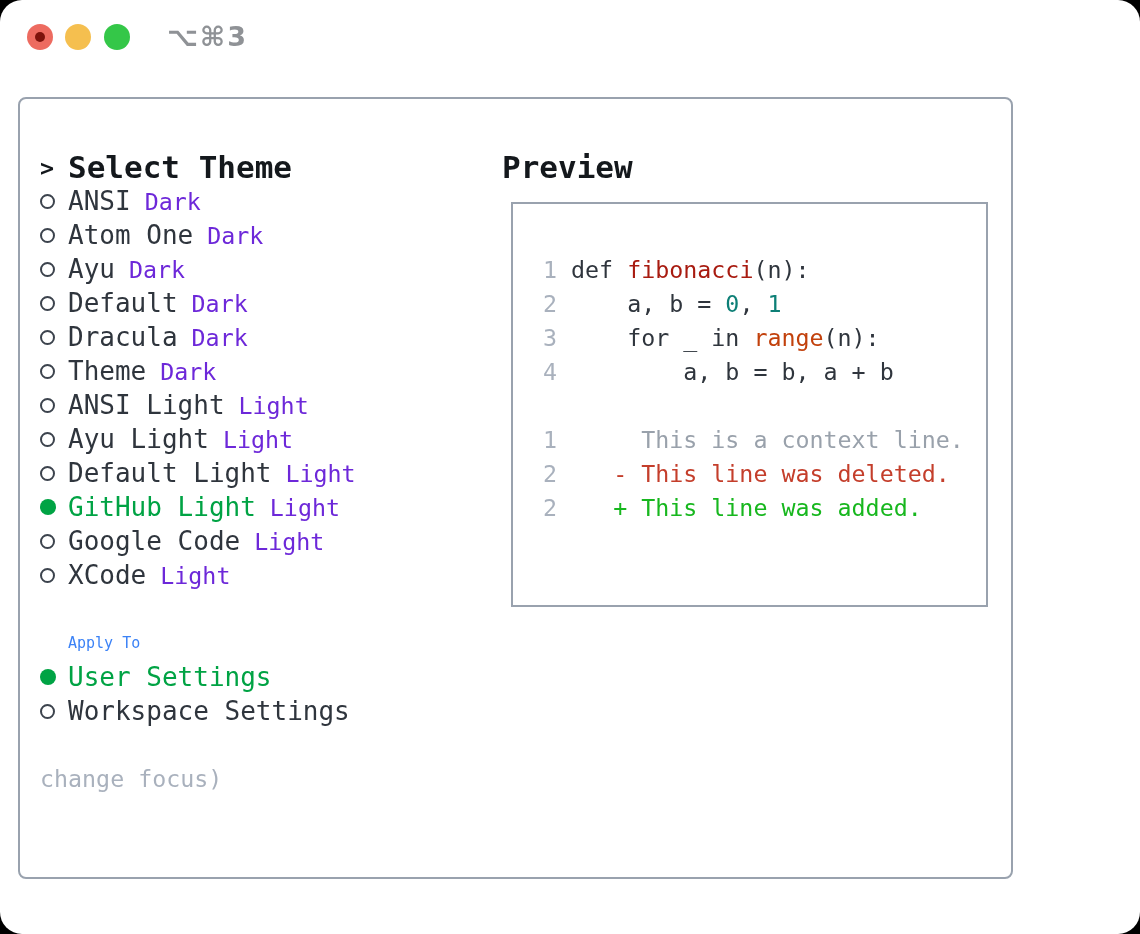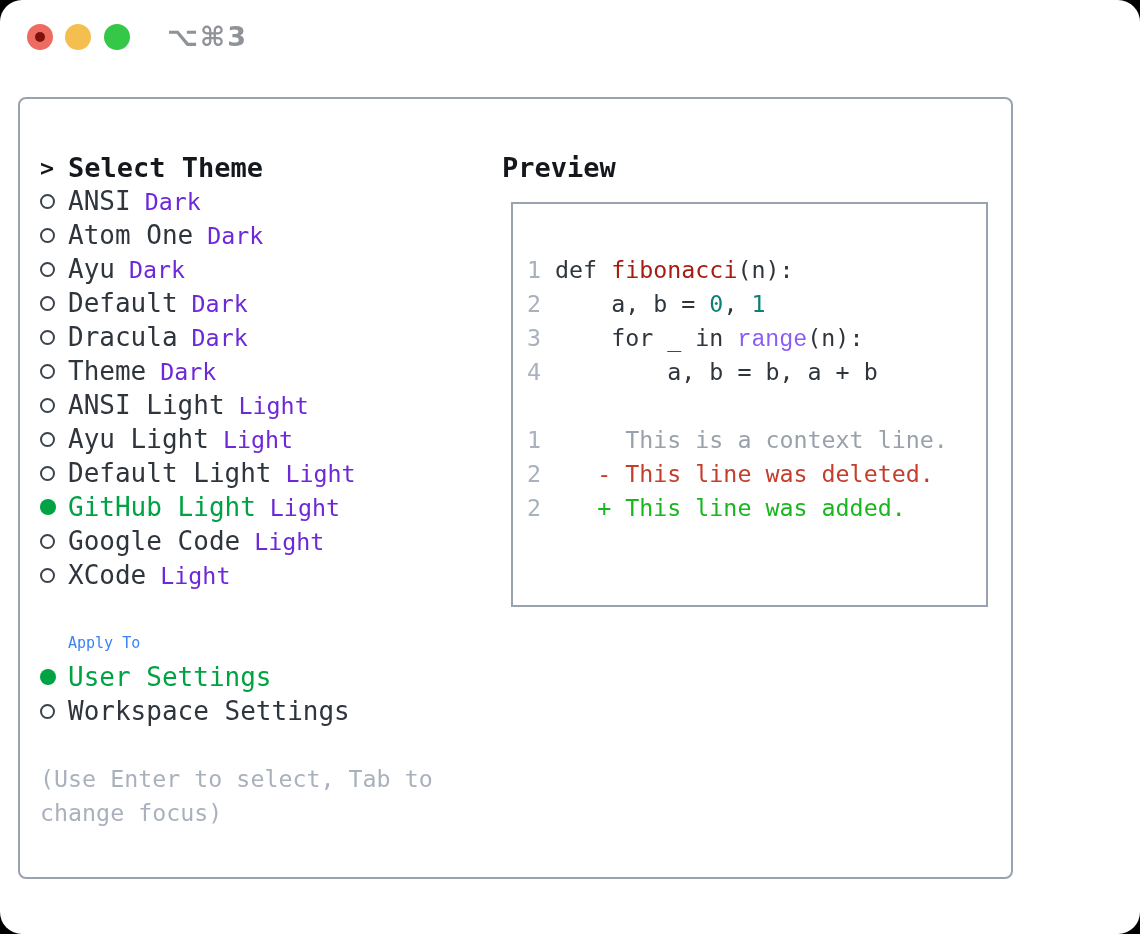--- a/index.html
+++ b/index.html
@@ -25,41 +25,41 @@
   }
   
   .panel{
     position:absolute;left:18px;top:97px;width:995px;height:782px;
     border:2px solid #99a2ae;border-radius:8px;background:#fff;box-sizing:border-box;
   }
   .row{height:34px;display:flex;align-items:center;}
   .left-col{position:absolute;left:20px;top:51px;}
   .marker{width:28px;display:flex;align-items:center;flex:none;}
   .prompt{font-weight:bold;color:#14181c;font-size:23.3px;}
-  .h{font-weight:bold;color:#14181c;font-size:27px;white-space:pre;}
+  .h{font-weight:bold;color:#14181c;font-size:31px;white-space:pre;}
   .tname{color:#2f353d;font-size:26px;white-space:pre;}
   .tname.sel{color:#00a344;}
   .tag{color:#6d28d9;font-size:23.3px;margin-left:14px;white-space:pre;}
   .ring{width:11px;height:11px;border:2.5px solid #3c434d;border-radius:50%;}
   .dot{width:16px;height:16px;border-radius:50%;background:#00a344;}
   .apply-h{color:#3b82f6;font-size:15px;white-space:pre;}
   .hint{color:#a9b1bd;font-size:23.3px;white-space:pre;height:34px;line-height:34px;}
   
   .preview-header{position:absolute;left:482px;top:51px;text-align:right;}
   .preview-box{
     position:absolute;left:491px;top:103px;width:477px;height:405px;
     border:2px solid #99a2ae;box-sizing:border-box;
-    padding:49px 0 0 14px;background:#fff;
+    padding:49px 0 0 30px;background:#fff;
   }
   .code-line{height:34px;line-height:34px;white-space:pre;font-size:23.3px;}
   .sg{color:#a9b1bd;}
   .c-plain{color:#2f353d;}
   .c-func{color:#a81b10;}
   .c-num{color:#0d7f76;}
-  .c-builtin{color:#8b5cf6;font-family:Liberation Mono, monospace;}
+  .c-builtin{color:#c2410c;}
   .c-ctx{color:#99a1ab;}
   .c-del{color:#c43e2b;}
   .c-add{color:#17b71e;margin-top:8px;}
 </style>
 </head>
 <body>
 
 <div class="window">
 
   <div class="titlebar">
@@ -184,21 +184,20 @@
             <span class="marker">
               <span class="ring"></span>
             </span>
             <span class="tname">Workspace Settings</span>
           </div>
         </div>
 
       <div class="row"></div>
 
       <div id="hint-lines">
-          <div class="hint">(Use Enter to select, Tab to</div>
           <div class="hint">change focus)</div>
         </div>
     </div>
 
     <div class="preview-header row">
       <span class="h">Preview</span>
     </div>
 
     <div class="preview-box">
       <div id="code-lines">

